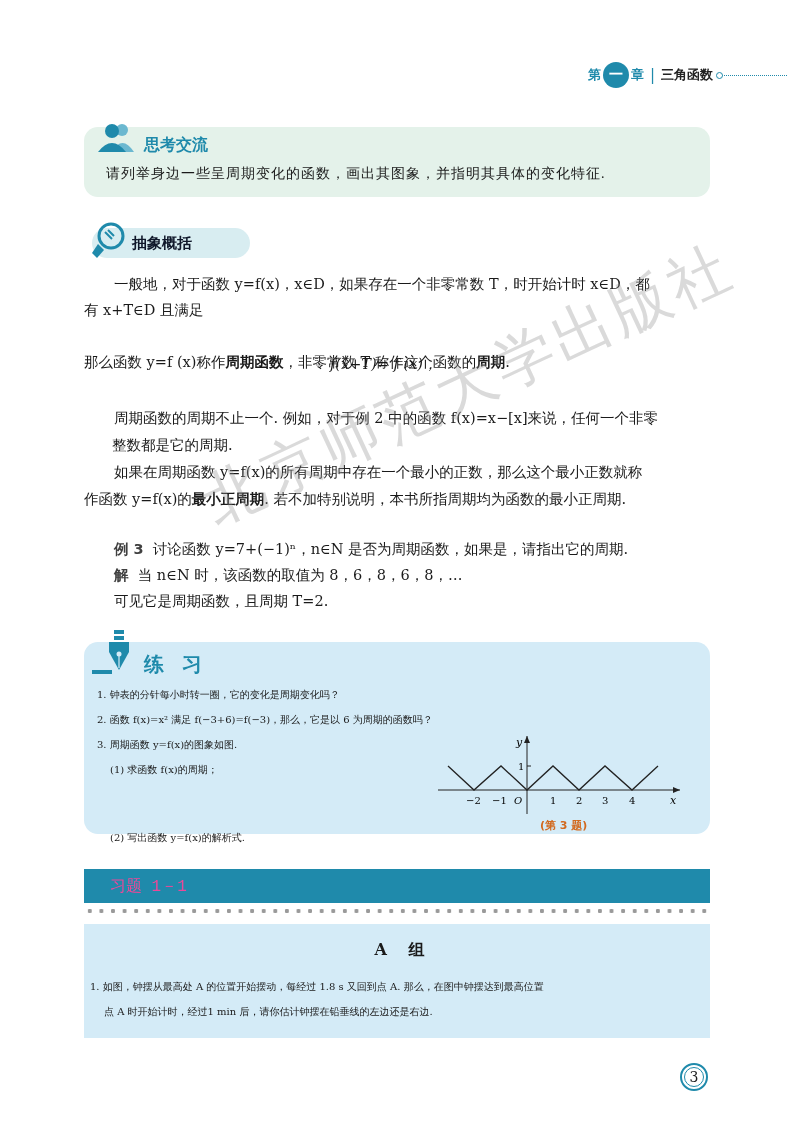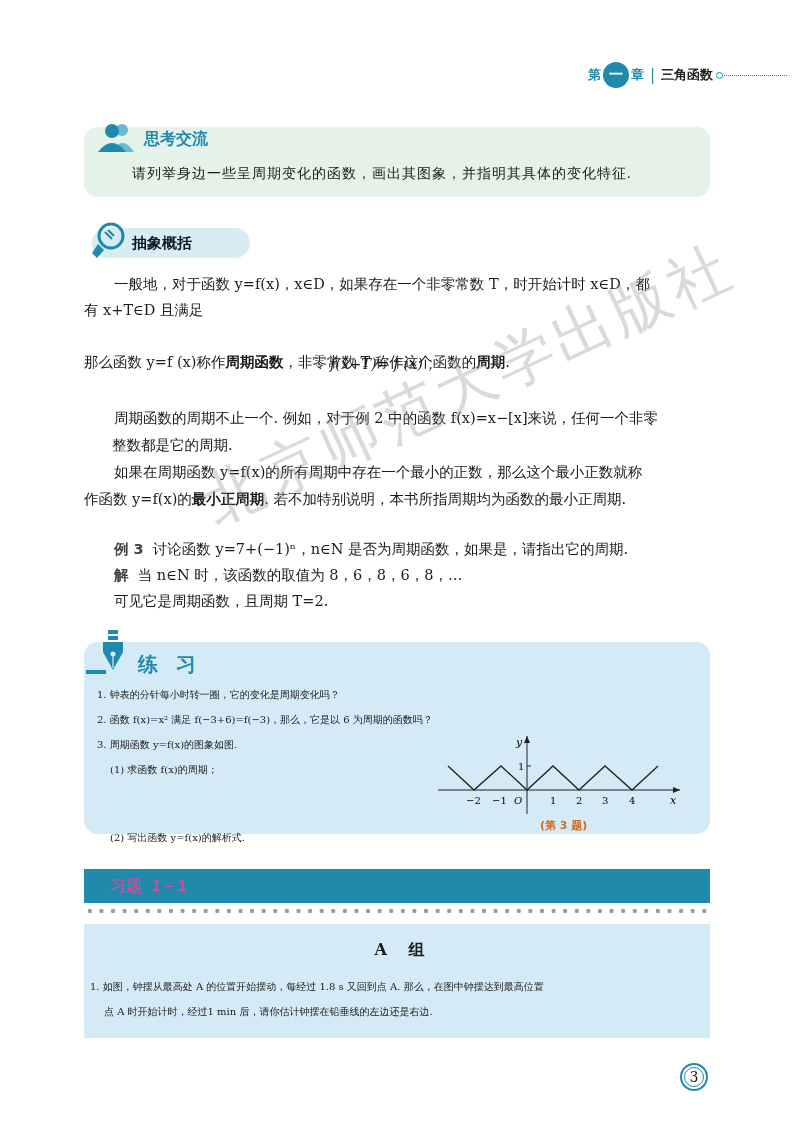--- a/index.html
+++ b/index.html
@@ -28,25 +28,25 @@
   }
   .header .dotline::before {
     content:""; position:absolute; left:-5px; top:-4px; width:5px; height:5px;
     border:1.5px solid #1f8aab; border-radius:50%; background:#fff;
   }
 
   .think-box {
     position:absolute; left:84px; top:127px; width:626px; height:70px;
     background:#e4f2ea; border-radius:14px;
   }
-  .think-head { position:absolute; left:98px; top:122px; display:flex; align-items:center; }
+  .think-head { position:absolute; left:98px; top:122px; display:flex; align-items:flex-end; }
   .think-title {
     font-family:"DejaVu Sans", sans-serif; font-weight:bold; color:#1f8aab; font-size:16px; margin-left:6px;
   }
-  .think-text { position:absolute; left:132px; top:165px; font-size:14px; letter-spacing:1px;font-family:Liberation Serif, serif; }
+  .think-text { position:absolute; left:106px; top:165px; font-size:14px; letter-spacing:1px;font-family:Liberation Serif, serif; }
 
   .abstract-pill {
     position:absolute; left:92px; top:228px; width:158px; height:30px;
     background:#d8edf1; border-radius:15px;
   }
   .abstract-head { position:absolute; left:92px; top:222px; display:flex; align-items:center; }
   .abstract-title {
     font-family:"DejaVu Sans", sans-serif; font-weight:bold; color:#0f172a; font-size:15px; margin-left:6px;
   }
 
@@ -58,21 +58,21 @@
   .watermark {
     position:absolute; left:190px; top:470px; font-size:60px; color:rgba(150,150,150,0.35);
     transform:rotate(-25deg); transform-origin:left top; white-space:nowrap; letter-spacing:4px;
     font-family:"DejaVu Serif", serif; pointer-events:none;
   }
 
   .practice-box {
     position:absolute; left:84px; top:642px; width:626px; height:192px;
     background:#d4ebf7; border-radius:14px;
   }
-  .practice-head { position:absolute; left:86px; top:630px; display:flex; align-items:flex-end; }
+  .practice-head { position:absolute; left:92px; top:630px; display:flex; align-items:flex-end; }
   .practice-title {
     font-family:"DejaVu Sans", sans-serif; font-weight:bold; color:#1f8aab; font-size:20px;
     letter-spacing:18px; margin-left:10px; margin-bottom:2px;
   }
   .pitem { position:absolute; font-size:10px; }
   .figcap {
     position:absolute; left:540px; top:818px; font-size:11px; color:#d2691e; font-weight:bold;
     font-family:"DejaVu Sans", sans-serif;
   }
 

